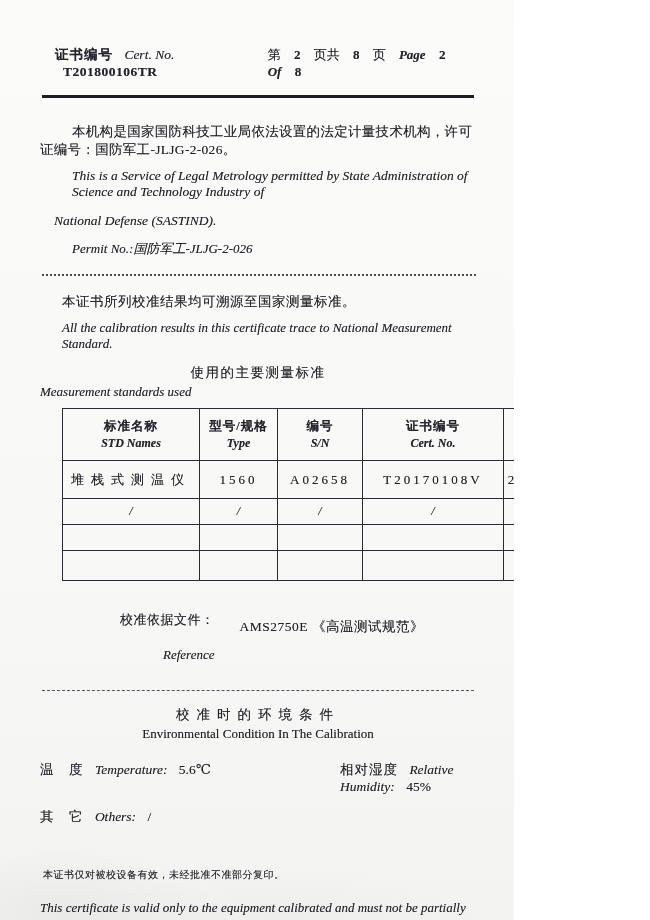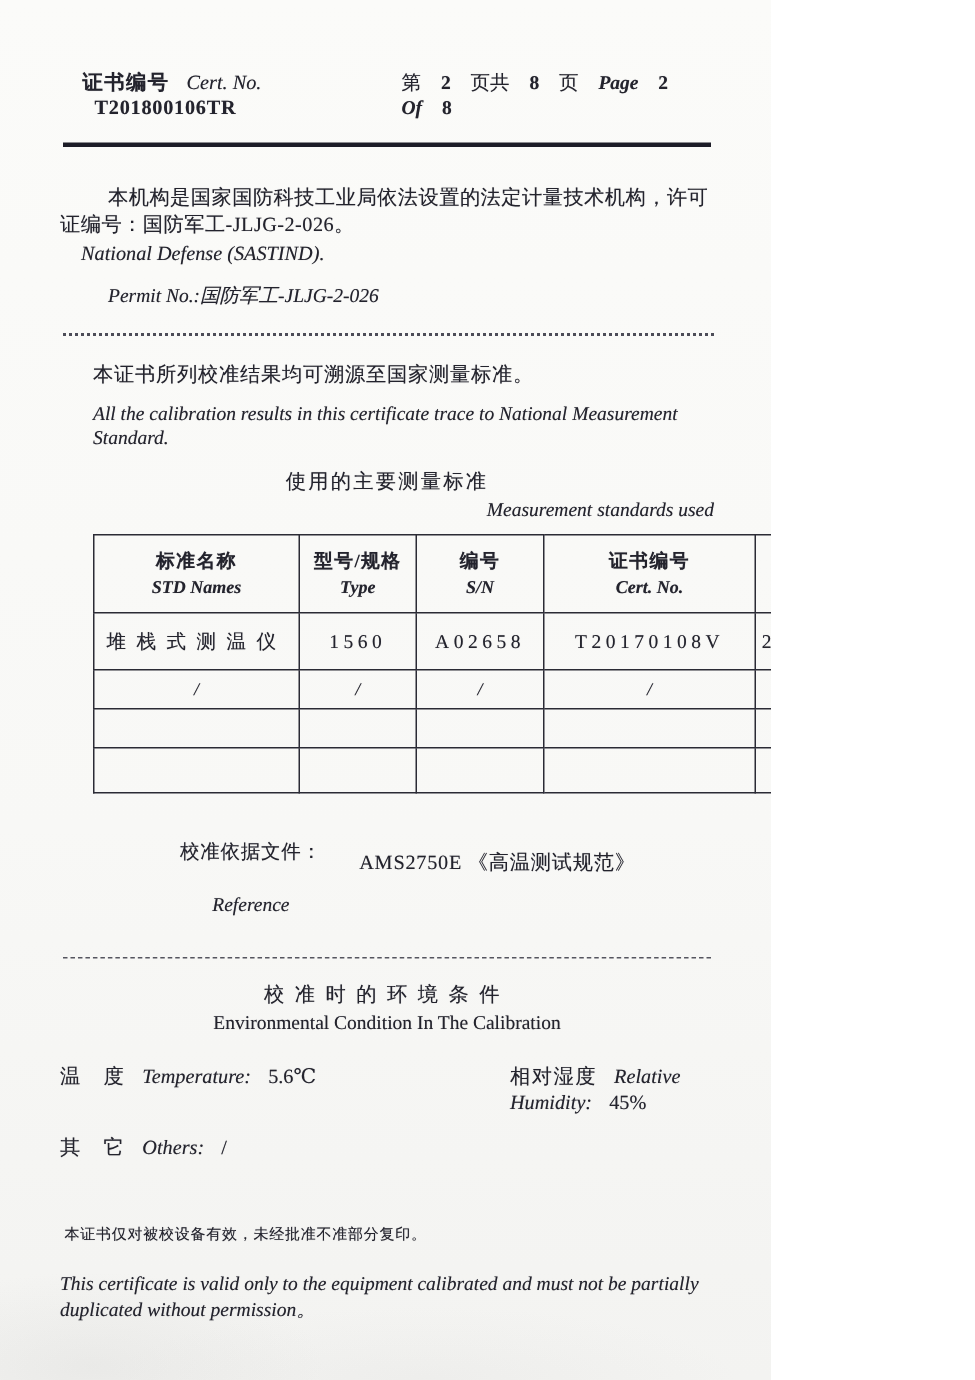--- a/index.html
+++ b/index.html
@@ -32,48 +32,48 @@
   .header-right .num { font-weight:bold; }
   .header-right .en { font-style:italic; font-weight:bold; }
 
   .rule-thick { margin: 15px 2px 0 2px; border-top: 3px solid #1c1c27; }
   .rule-dotted { margin: 16px 0 0 2px; border-top: 2px dotted #4d4d58; }
   .rule-dashed { margin: 27px 2px 0 2px; border-top: 1.5px dashed #55555f; }
 
   
   .intro-zh { margin-top:25px; font-size:13.5px; text-indent:32px; letter-spacing:0.3px; }
   .intro-en1 { margin-top:9px; font-size:13.5px; font-style:italic; margin-left:32px; }
-  .intro-en2 { margin-top:2px; font-size:13.5px; font-style:italic; margin-left:14px; }
+  .intro-en2 { margin-top:13px; font-size:13.5px; font-style:italic; margin-left:14px; }
   .permit   { margin-top:11px; font-size:13px; font-style:italic; margin-left:32px; }
 
   
   .trace-zh { margin-top:17px; font-size:13.5px; margin-left:22px; letter-spacing:0.5px; }
   .trace-en { margin-top:9px; font-size:13px; font-style:italic; margin-left:22px; }
   .std-title-zh { margin-top:12px; text-align:center; font-size:13.5px; letter-spacing:1.5px; }
-  .std-title-en { margin-top:2px; text-align:right; font-size:13px; font-style:italic; }
+  .std-title-en { margin-top:2px; text-align:left; font-size:13px; font-style:italic; }
 
   
   table.std { border-collapse:collapse; table-layout:fixed; width:538px; margin:8px 0 0 22px; }
   table.std, table.std th, table.std td { border:1.5px solid #2b2b35; }
   table.std th, table.std td { padding:0 2px; text-align:center; vertical-align:middle; overflow:hidden; }
   tr.hdr { height:52px; }
   .th-zh { font-size:12.5px; letter-spacing:1px; }
   .th-en { font-size:12px; font-style:italic; margin-top:1px; }
   tr.r0 { height:38px; }
   tr.r1 { height:26px; }
   tr.r2 { height:26px; }
   tr.r3 { height:30px; }
   td.cell { font-size:13px; }
   tr.r0 td.c0 { letter-spacing:7px; }
   tr.r0 td { letter-spacing:3px; font-size:13px; }
   tr.r1 td { font-size:12px; font-style:italic; }
 
   
   .ref-row { display:flex; margin-top:30px; margin-left:80px; align-items:flex-start; }
-  .ref-label { text-align:center; }
+  .ref-label { text-align:right; }
   .ref-label .l-zh { font-size:13px; letter-spacing:0.5px; }
   .ref-label .l-en { font-size:13px; font-style:italic; margin-top:18px; }
   .ref-value { font-size:13.5px; margin-left:25px; padding-top:7px; letter-spacing:0.5px; }
 
   
   .env-title-zh { margin-top:15px; text-align:center; font-size:13.5px; letter-spacing:7px; }
   .env-title-en { margin-top:2px; text-align:center; font-size:13px; }
   .env-row { display:flex; margin-top:19px; font-size:13.5px; }
   .env-left { flex: 0 0 300px; }
   .env-zh { letter-spacing:1px; }
@@ -106,20 +106,21 @@
         <span class="en">Page</span>
         <span class="num">2</span>
         <span class="en">Of</span>
         <span class="num">8</span>
       </div>
     </div>
 
     <div class="rule-thick"></div>
 
     <div class="intro-zh zh">本机构是国家国防科技工业局依法设置的法定计量技术机构，许可证编号：国防军工-JLJG-2-026。</div>
+    <div class="intro-en1">This is a Service of Legal Metrology permitted by State Administration of Science and Technology Industry of</div>
     <div class="intro-en2">National Defense (SASTIND).</div>
     <div class="permit">Permit No.:国防军工-JLJG-2-026</div>
 
     <div class="rule-dotted"></div>
 
     <div class="trace-zh zh">本证书所列校准结果均可溯源至国家测量标准。</div>
     <div class="trace-en">All the calibration results in this certificate trace to National Measurement Standard.</div>
 
     <div class="std-title-zh zh">使用的主要测量标准</div>
     <div class="std-title-en">Measurement standards used</div>

